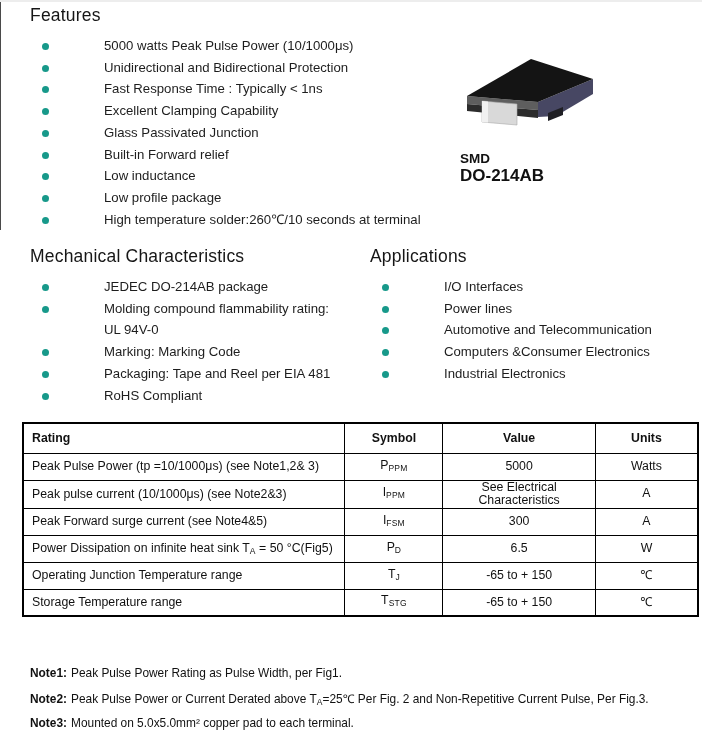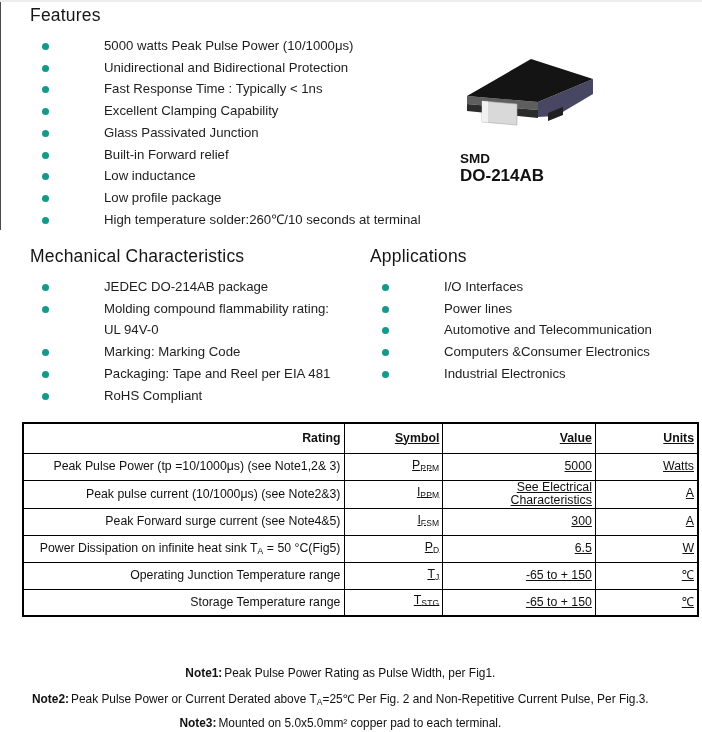--- a/index.html
+++ b/index.html
@@ -44,28 +44,28 @@
   table.amr {
     position: absolute; left: 22px; top: 420px; width: 677px;
     border-collapse: collapse; border: 2px solid #000;
     table-layout: fixed;
   }
   table.amr td { border: 1px solid #000; font-size: 12.3px; color: #111; }
   td.tbl-title {
     font-size: 13.8px; font-weight: 700; height: 28px; padding: 0 0 0 8px;
   }
   td.hdr { font-weight: 700; height: 30px; }
-  td.c-rating { text-align: right; padding: 0 4px 0 8px; height: 27px; margin-top: 9px; }
-  td.c-center { text-align: right; padding: 0 3px; line-height: 13.5px; text-decoration: underline; }
+  td.c-rating { text-align: left; padding: 0 4px 0 8px; height: 27px; margin-top: 9px; }
+  td.c-center { text-align: center; padding: 0 3px; line-height: 13.5px; }
   sub { font-size: 8.5px; vertical-align: -1.5px; letter-spacing: 0.2px; }
   .col-rating { width: 47.7%; } .col-symbol { width: 14.5%; }
   .col-value { width: 22.6%; } .col-units { width: 15.2%; }
 
   .notes { position: absolute; left: 30px; top: 664px; font-size: 11.9px; color: #111; }
-  .note { margin-bottom: 9.5px; white-space: nowrap; text-align: center; }
+  .note { margin-bottom: 9.5px; white-space: nowrap; }
   .note-label { font-weight: 700; display: inline-block; min-width: 41px; }
 </style>
 </head>
 <body>
 
 <div class="edge-line"></div>
 
 <div class="features">
   <h2 class="sec-title">Features</h2>
   <ul class="bullets">

